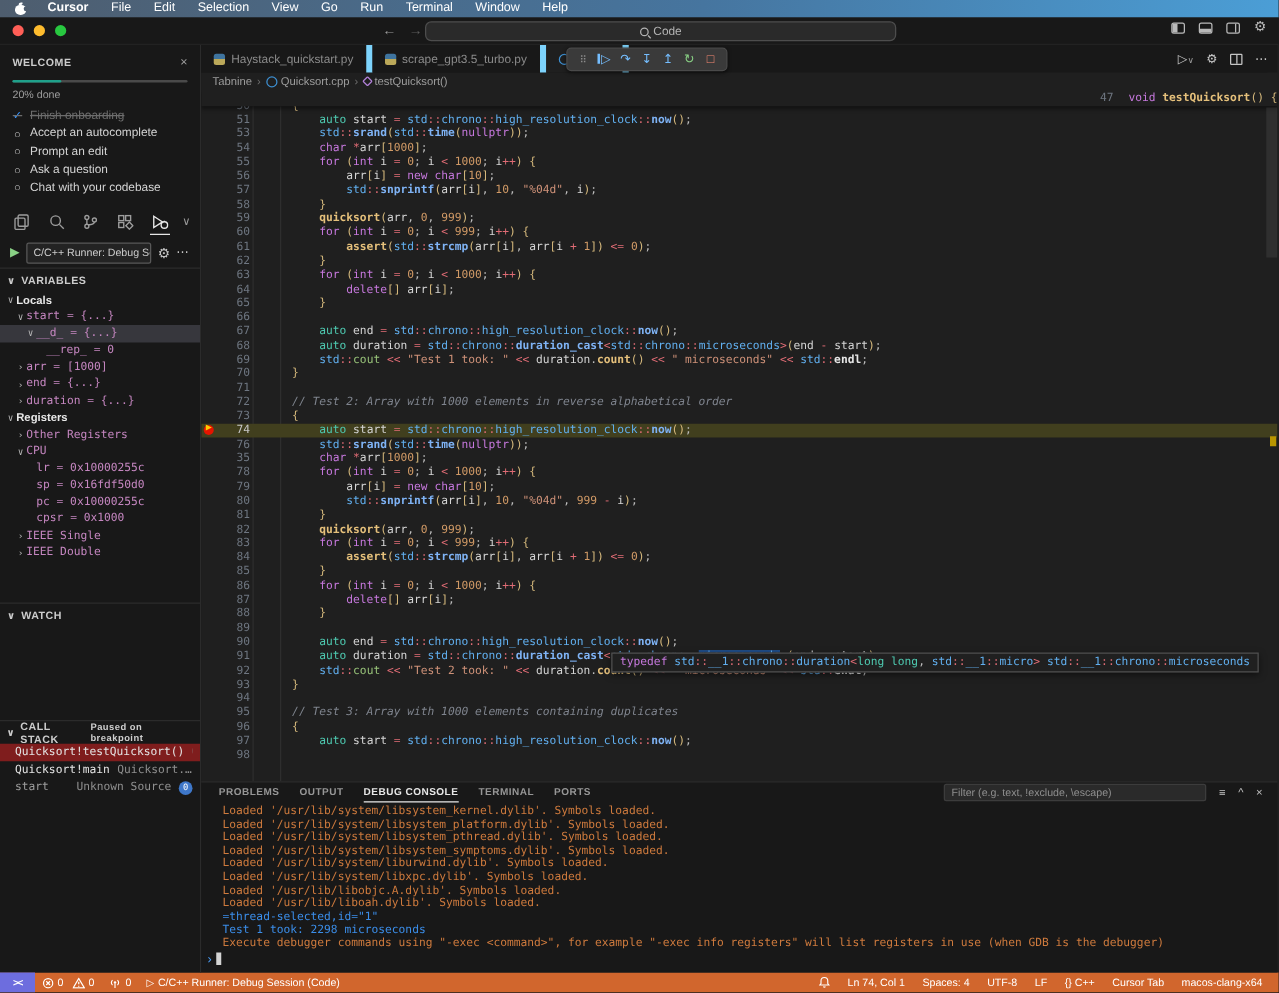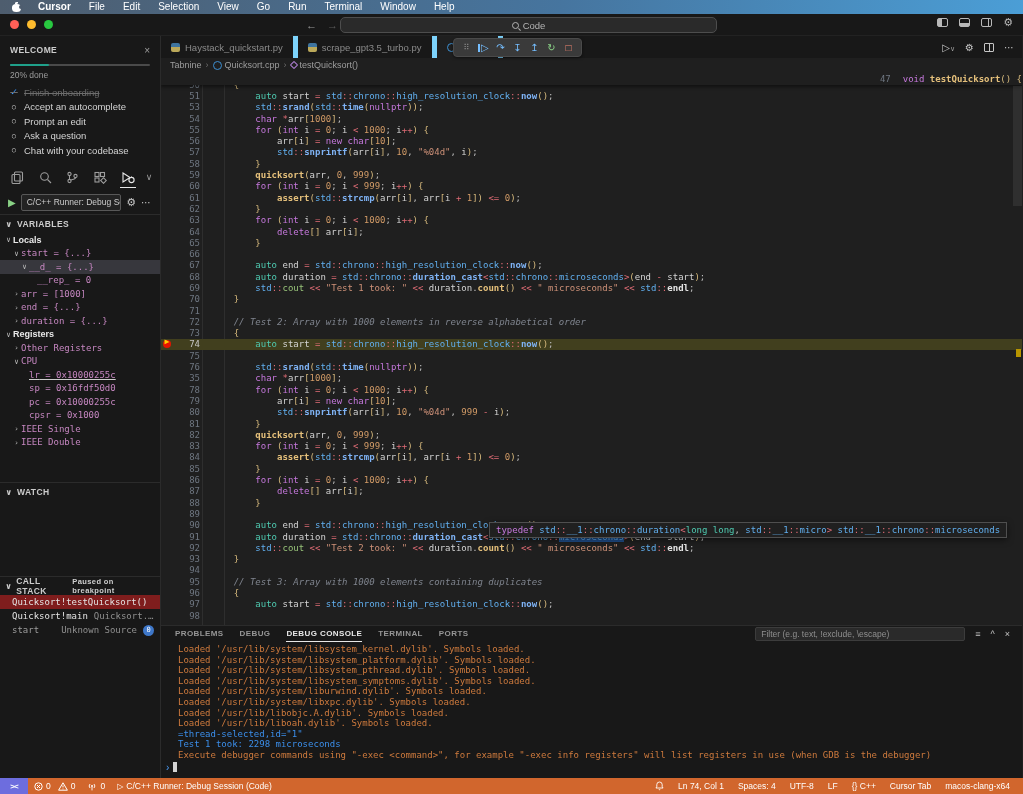--- a/index.html
+++ b/index.html
@@ -365,21 +365,21 @@
             <span class="var-scope">Registers</span>
           </div>
           <div class="var-row" style="padding-left: 12px;">
             <span class="chev">›</span>
             <span class="var-name">Other Registers</span>
           </div>
           <div class="var-row" style="padding-left: 12px;">
             <span class="chev">∨</span>
             <span class="var-name">CPU</span>
           </div>
-          <div class="var-row" style="padding-left: 20px; text-decoration: underline;">
+          <div class="var-row" style="padding-left: 20px;">
             <span class="chev"></span>
             <span class="var-name">lr</span>
             <span class="var-val" style="white-space: pre;"> = 0x10000255c</span>
           </div>
           <div class="var-row" style="padding-left: 20px;">
             <span class="chev"></span>
             <span class="var-name">sp</span>
             <span class="var-val" style="white-space: pre; text-align: right;"> = 0x16fdf50d0</span>
           </div>
           <div class="var-row" style="padding-left: 20px;">
@@ -605,25 +605,20 @@
           <div class="ln cur">
             <span class="glyph">
               <span class="bp-ring"></span>
               <span class="bp-arrow">▶</span>
             </span>
             <span class="num">74</span>
             <span class="code"><span class="tk ">        </span><span class="tk ty">auto</span><span class="tk "> </span><span class="tk id">start</span><span class="tk "> </span><span class="tk op">=</span><span class="tk "> </span><span class="tk ns">std</span><span class="tk op">::</span><span class="tk ns">chrono</span><span class="tk op">::</span><span class="tk ns">high_resolution_clock</span><span class="tk op">::</span><span class="tk fnb">now</span><span class="tk br">(</span><span class="tk br">)</span><span class="tk pu">;</span></span>
           </div>
           <div class="ln">
             <span class="glyph"></span>
-            <span class="num">75</span>
-            <span class="code"></span>
-          </div>
-          <div class="ln">
-            <span class="glyph"></span>
             <span class="num">76</span>
             <span class="code"><span class="tk ">        </span><span class="tk ns">std</span><span class="tk op">::</span><span class="tk fnb">srand</span><span class="tk br">(</span><span class="tk ns">std</span><span class="tk op">::</span><span class="tk fnb">time</span><span class="tk br">(</span><span class="tk kw">nullptr</span><span class="tk br">)</span><span class="tk br">)</span><span class="tk pu">;</span></span>
           </div>
           <div class="ln">
             <span class="glyph"></span>
             <span class="num">35</span>
             <span class="code"><span class="tk ">        </span><span class="tk kw">char</span><span class="tk "> </span><span class="tk op">*</span><span class="tk id">arr</span><span class="tk br">[</span><span class="tk nu">1000</span><span class="tk br">]</span><span class="tk pu">;</span></span>
           </div>
           <div class="ln">
             <span class="glyph"></span>
@@ -736,21 +731,21 @@
         <span class="code" id="sticky-code"><span class="tk kw">void</span><span class="tk "> </span><span class="tk fn">testQuicksort</span><span class="tk br">(</span><span class="tk br">)</span><span class="tk "> </span><span class="tk br">{</span></span>
       </div>
       <div class="tooltip mono" id="hover-tooltip"><span class="tk kw">typedef</span><span class="tk "> </span><span class="tk ns">std</span><span class="tk op">::</span><span class="tk ns">__1</span><span class="tk op">::</span><span class="tk ns">chrono</span><span class="tk op">::</span><span class="tk ns">duration</span><span class="tk op">&lt;</span><span class="tk ty">long</span><span class="tk "> </span><span class="tk ty">long</span><span class="tk pu">,</span><span class="tk "> </span><span class="tk ns">std</span><span class="tk op">::</span><span class="tk ns">__1</span><span class="tk op">::</span><span class="tk ns">micro</span><span class="tk op">&gt;</span><span class="tk "> </span><span class="tk ns">std</span><span class="tk op">::</span><span class="tk ns">__1</span><span class="tk op">::</span><span class="tk ns">chrono</span><span class="tk op">::</span><span class="tk ns">microseconds</span></div>
       <div class="ovr" style="top:277px;"></div>
       <div class="scrollthumb"></div>
     </div>
 
     <div class="panel">
       <div class="panel-tabs" id="panel-tabs">
           <span class="ptab">PROBLEMS</span>
-          <span class="ptab">DEBUG</span>
+          <span class="ptab">OUTPUT</span>
           <span class="ptab active">DEBUG CONSOLE</span>
           <span class="ptab">TERMINAL</span>
           <span class="ptab">PORTS</span>
         </div>
       <div class="panel-right">
         <input class="filter-input" placeholder="Filter (e.g. text, !exclude, \escape)" style="">
         <span class="p-ic">≡</span>
         <span class="p-ic">^</span>
         <span class="p-ic">×</span>
       </div>

